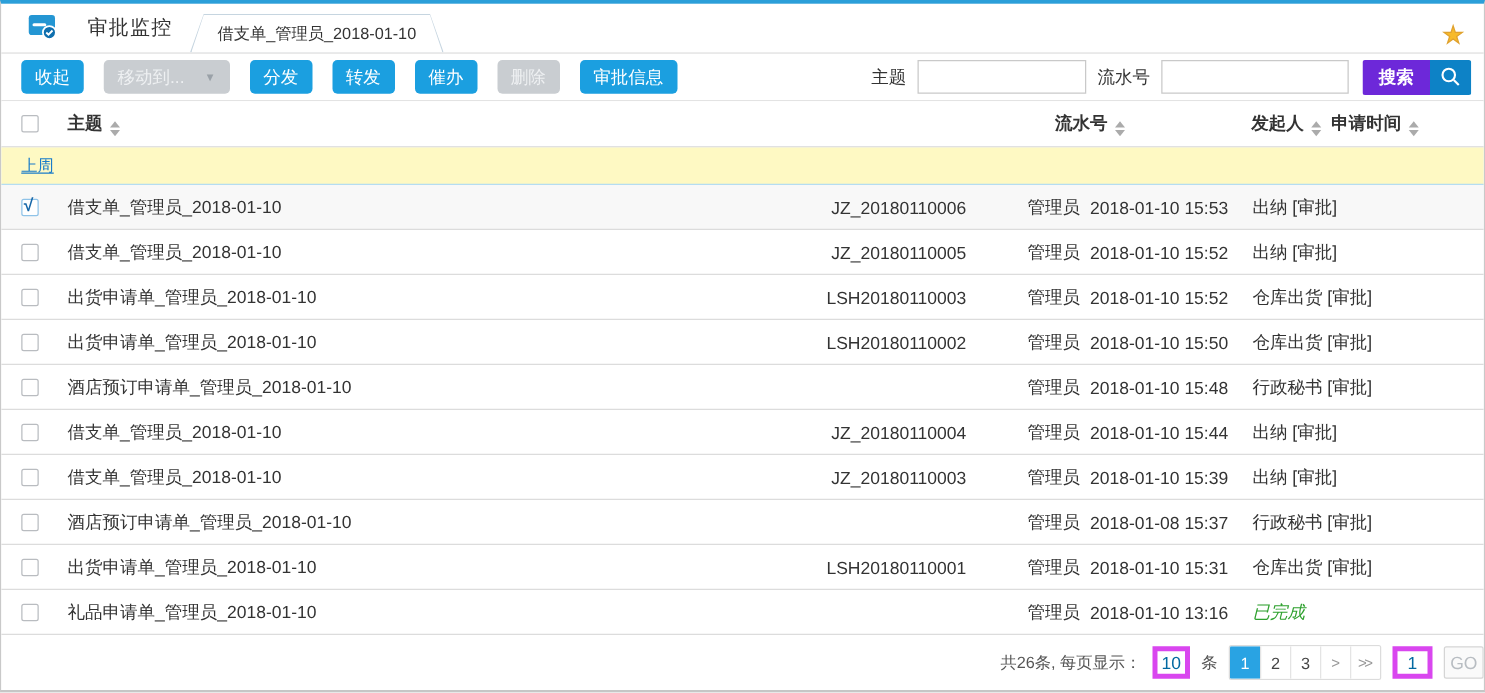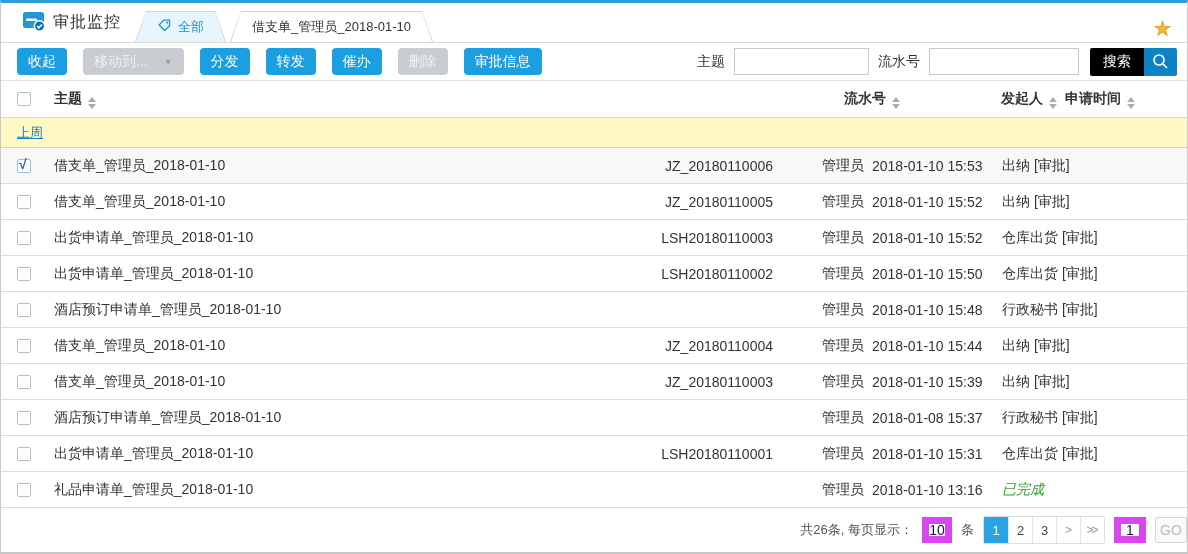--- a/index.html
+++ b/index.html
@@ -6,21 +6,21 @@
   html,body { background:#e9e9e9; }
   body { font-family:"Liberation Sans","DejaVu Sans",sans-serif; font-size:14px; color:#333; }
   .page {
     width:1188px; height:554px; background:#fff; position:relative; overflow:hidden;
     border-left:1px solid #c9c9c9; border-right:1px solid #c9c9c9; border-bottom:2px solid #c6c6c6;
     border-top:3px solid #2b9fd9;
   }
 
   
   .headerbar { height:40px; display:flex; align-items:flex-end; border-bottom:1px solid #d9d9d9; background:#fff; }
-  .app-title-wrap { display:flex; align-items:center; gap:6px; padding:0 14px 6px 20px; }
+  .app-title-wrap { display:flex; align-items:center; gap:23px; padding:0 14px 6px 20px; }
   .app-title { font-size:16px; color:#333; letter-spacing:1px; white-space:nowrap; }
   .tabs { display:flex; align-items:flex-end; height:31px; }
   .tab { position:relative; height:31px; margin-right:4px; cursor:pointer; }
   .tab-bg { position:absolute; inset:0; background:#c6d5e0; clip-path:polygon(11px 0,calc(100% - 11px) 0,100% 100%,0 100%); }
   .tab-face { position:absolute; inset:1px 1px 0 1px; background:#fff; clip-path:polygon(10px 0,calc(100% - 10px) 0,100% 100%,0 100%); }
   .tab.active .tab-face { background:#e9f5fc; }
   .tab-content { position:relative; display:flex; align-items:center; justify-content:center; height:100%; padding:0 22px; gap:6px; font-size:13px; color:#333; white-space:nowrap; }
   .tab.active .tab-content { color:#1b8fd6; }
   .star { margin-left:auto; margin-right:16px; margin-bottom:4px; font-size:19px; color:#f7ba2a; -webkit-text-stroke:1px #e0a22e; cursor:pointer; line-height:1; }
 
@@ -29,21 +29,21 @@
   .btn-row { display:flex; gap:16px; align-items:center; }
   .btn { height:27px; padding:0 11px; border:none; border-radius:4px; background:#1b9fe0; color:#fff; font-size:14px; font-family:inherit; cursor:pointer; display:flex; align-items:center; white-space:nowrap; }
   .btn.disabled { background:#c9cdd1; color:#eef0f2; cursor:default; }
   .btn .caret { margin-left:16px; font-size:9px; color:#9aa1a8; }
   .search-group { margin-left:auto; display:flex; align-items:center; gap:9px; }
   .search-group label { font-size:14px; color:#333; white-space:nowrap; }
   .search-group input { height:27px; border:1px solid #c9c9c9; background:#fff; font-family:inherit; font-size:13px; padding:0 6px; outline:none; }
   .inp-subject { width:135px; }
   .inp-serial { width:150px; }
   .search-btn { display:flex; height:28px; border:none; padding:0; cursor:pointer; border-radius:2px; overflow:hidden; margin-left:2px; font-family:inherit; background:none; }
-  .search-btn .txt { background:#000000; color:#fff; font-size:14px; display:flex; align-items:center; padding:0 13px; }
+  .search-btn .txt { background:#6d28d9; color:#fff; font-size:14px; display:flex; align-items:center; padding:0 13px;font-weight:bold; }
   .search-btn .mag { background:#0d82c6; width:33px; display:flex; align-items:center; justify-content:center; }
 
   
   .thead { height:37px; display:flex; align-items:center; border-bottom:1px solid #d8d8d8; font-weight:bold; background:#fff; }
   .col-check { width:45px; display:flex; align-items:center; padding-left:16px; flex:none; }
   .col-subject { flex:1; padding-left:8px; overflow:hidden; white-space:nowrap; }
   .col-serial { width:150px; flex:none; text-align:right; padding-right:6px; white-space:nowrap; }
   .thead .col-serial { text-align:left; padding-left:22px; }
   .col-initiator { width:85px; flex:none; padding-left:8px; white-space:nowrap;text-align:right; }
   .col-time { width:130px; flex:none; padding-left:8px; white-space:nowrap; }
@@ -60,21 +60,21 @@
   .trow { height:36px; display:flex; align-items:center; border-bottom:1px solid #dcdcdc; background:#fff; }
   .trow.selected { background:#f8f8f8; }
   .process-done { color:#2fa12f;font-style:italic; }
 
   .checkbox { width:14px; height:14px; border:1px solid #b9bcc0; border-radius:2px; background:#fff; position:relative; cursor:pointer; flex:none; }
   .checkbox.checked { border-color:#8fc3e8; }
   .checkbox.checked::after { content:"\221A"; position:absolute; left:1px; top:-4px; font-size:14px; font-weight:bold; color:#1767a8; }
 
   
   .pagebar { height:44px; display:flex; align-items:center; justify-content:flex-end; gap:9px; background:#fff; font-size:13px; color:#555; }
-  .psize-input, .goto-input { width:30px; height:26px; border:7px solid #d946ef; text-align:center; font-size:14px; color:#0f172a; font-family:inherit; outline:none; background:#fff; }
+  .psize-input, .goto-input { width:30px; height:26px; border:4px solid #d946ef; text-align:center; font-size:14px; color:#0369a1; font-family:inherit; outline:none; background:#fff; }
   .goto-input { width:32px; }
   .pager { display:flex; border:1px solid #dcdcdc; border-radius:2px; overflow:hidden; }
   .pager .pbtn { min-width:24px; height:26px; display:flex; align-items:center; justify-content:center; background:#fff; color:#444; font-size:13px; cursor:pointer; border-left:1px solid #e4e4e4; padding:0 2px; }
   .pager .pbtn:first-child { border-left:none; }
   .pager .pbtn.active { background:#29a3e3; color:#fff; }
   .pager .pbtn.arrow { color:#999; font-size:12px; letter-spacing:-2px; padding-right:4px; }
   .go-btn { width:32px; height:26px; border:1px solid #d5d5d5; border-radius:2px; background:#fafafa; color:#b8bdc2; font-size:14px; font-family:inherit; cursor:pointer; }
 </style>
 </head>
 <body>
@@ -87,31 +87,20 @@
         <svg width="26" height="24" viewBox="0 0 26 24">
           <rect x="2" y="3" width="21" height="16" rx="2.5" fill="#2496d3"></rect>
           <rect x="5" y="9.5" width="11" height="2.4" rx="1.2" fill="#ffffff"></rect>
           <circle cx="18.5" cy="17" r="5.2" fill="#0f6fae" stroke="#ffffff" stroke-width="1.4"></circle>
           <path d="M16 17 l1.8 1.8 L21 15.4" fill="none" stroke="#ffffff" stroke-width="1.5"></path>
         </svg>
       </span>
       <span class="app-title">审批监控</span>
     </div>
     <div class="tabs" id="tabs">
-        <div class="tab active">
-          <div class="tab-bg"></div>
-          <div class="tab-face"></div>
-          <div class="tab-content">
-            <span><svg width="15" height="15" viewBox="0 0 16 16">
-                <path d="M2.2 7.4 L7.4 2.2 H13.4 V8.2 L8.2 13.4 Z" fill="none" stroke="#2196d6" stroke-width="1.4" stroke-linejoin="round"></path>
-                <circle cx="10.7" cy="4.9" r="1.2" fill="#2196d6"></circle>
-              </svg></span>
-            <span>全部</span>
-          </div>
-        </div>
         <div class="tab">
           <div class="tab-bg"></div>
           <div class="tab-face"></div>
           <div class="tab-content">
             <span>借支单_管理员_2018-01-10</span>
           </div>
         </div>
       </div>
     <span class="star">★</span>
   </div>

